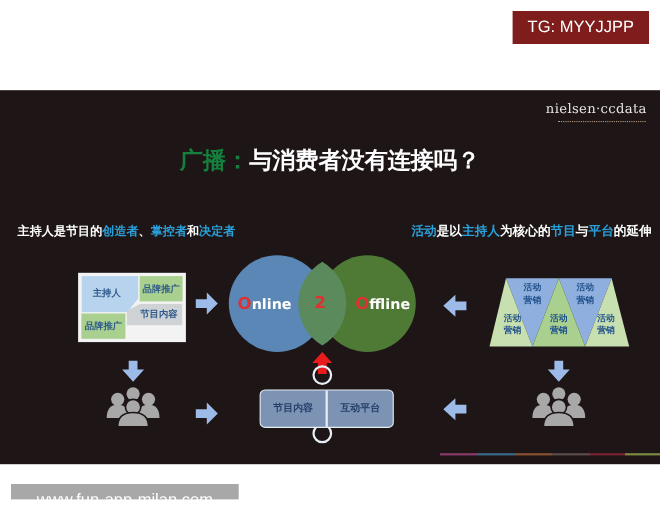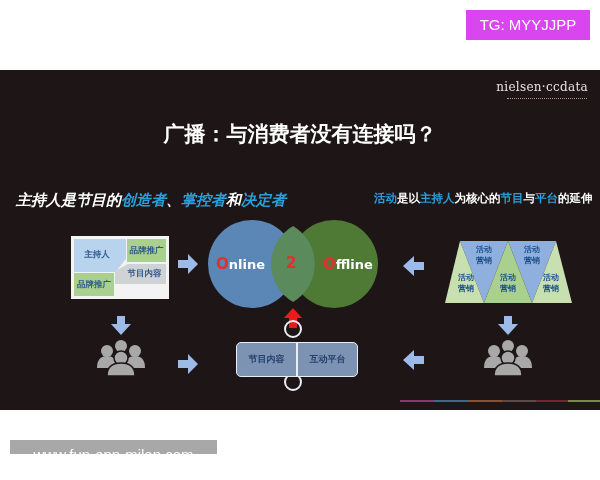--- a/index.html
+++ b/index.html
@@ -1,24 +1,24 @@
 <!DOCTYPE html>
 <html><head>
 <meta charset="utf-8">
 <style>
   html,body{margin:0;padding:0;}
   body{width:600px;height:480px;background:#ffffff;position:relative;overflow:hidden;font-family:"DejaVu Sans",sans-serif;}
-  .tg-badge{position:absolute;left:466px;top:10px;width:124px;height:30px;background:#d946ef;color:#fff;font-family:"Liberation Sans",sans-serif;font-size:15px;line-height:30px;text-align:center;}
+  .tg-badge{position:absolute;left:466px;top:10px;width:124px;height:30px;background:#7f1d1d;color:#fff;font-family:"Liberation Sans",sans-serif;font-size:15px;line-height:30px;text-align:center;}
   .url-badge{position:absolute;left:10px;top:440px;width:207px;height:14px;background:#a8a8a8;color:#fff;font-family:"Liberation Sans",sans-serif;font-size:15px;line-height:30px;text-align:center;}
-  .slide{position:absolute;left:0;top:70px;width:600px;height:340px;background:#1e1616;overflow:hidden;}
+  .slide{position:absolute;left:0;top:82px;width:600px;height:340px;background:#1e1616;overflow:hidden;}
   .logo{position:absolute;right:12px;top:10px;color:#e8e2e0;font-family:"DejaVu Serif",serif;font-size:12px;letter-spacing:0.3px;}
   .logo-dots{position:absolute;right:13px;top:28px;width:80px;border-top:1px dotted #b89a7a;}
   .title{position:absolute;left:0;width:600px;top:50px;text-align:center;font-size:21px;font-weight:bold;color:#fff;}
-  .title .hl{color:#ffffff;font-family:Liberation Serif, serif;}
-  .sub-left{position:absolute;left:16px;top:121px;font-size:15px;font-weight:bold;color:#fff;white-space:nowrap;font-style:italic;}
+  .title .hl{color:#15803d;font-family:Liberation Serif, serif;}
+  .sub-left{position:absolute;left:16px;top:121px;font-size:11px;font-weight:bold;color:#fff;white-space:nowrap;}
   .sub-right{position:absolute;left:374px;top:121px;font-size:11.5px;font-weight:bold;color:#fff;white-space:nowrap;}
   .hl{color:#2a9fd8;}
   
   .grid-box{position:absolute;left:71px;top:166px;width:98px;height:63px;background:#f3f3f3;}
   .cell{position:absolute;font-size:8.5px;font-weight:bold;color:#2f5a8a;display:flex;align-items:center;justify-content:center;}
   .c-host{left:3px;top:3px;width:52px;height:33px;background:#b7d3ee;clip-path:polygon(0 0,100% 0,100% 60%,80% 100%,0 100%);}
   .c-b1{left:56px;top:3px;width:39px;height:23px;background:#a9d08e;}
   .c-b2{left:3px;top:37px;width:40px;height:23px;background:#a9d08e;}
   .c-prog{left:44px;top:28px;width:51px;height:20px;background:#cfd3d6;clip-path:polygon(25% 0,100% 0,100% 100%,0 100%,0 35%);}
   .venn-label{position:absolute;font-size:13px;font-weight:bold;color:#fff;}

